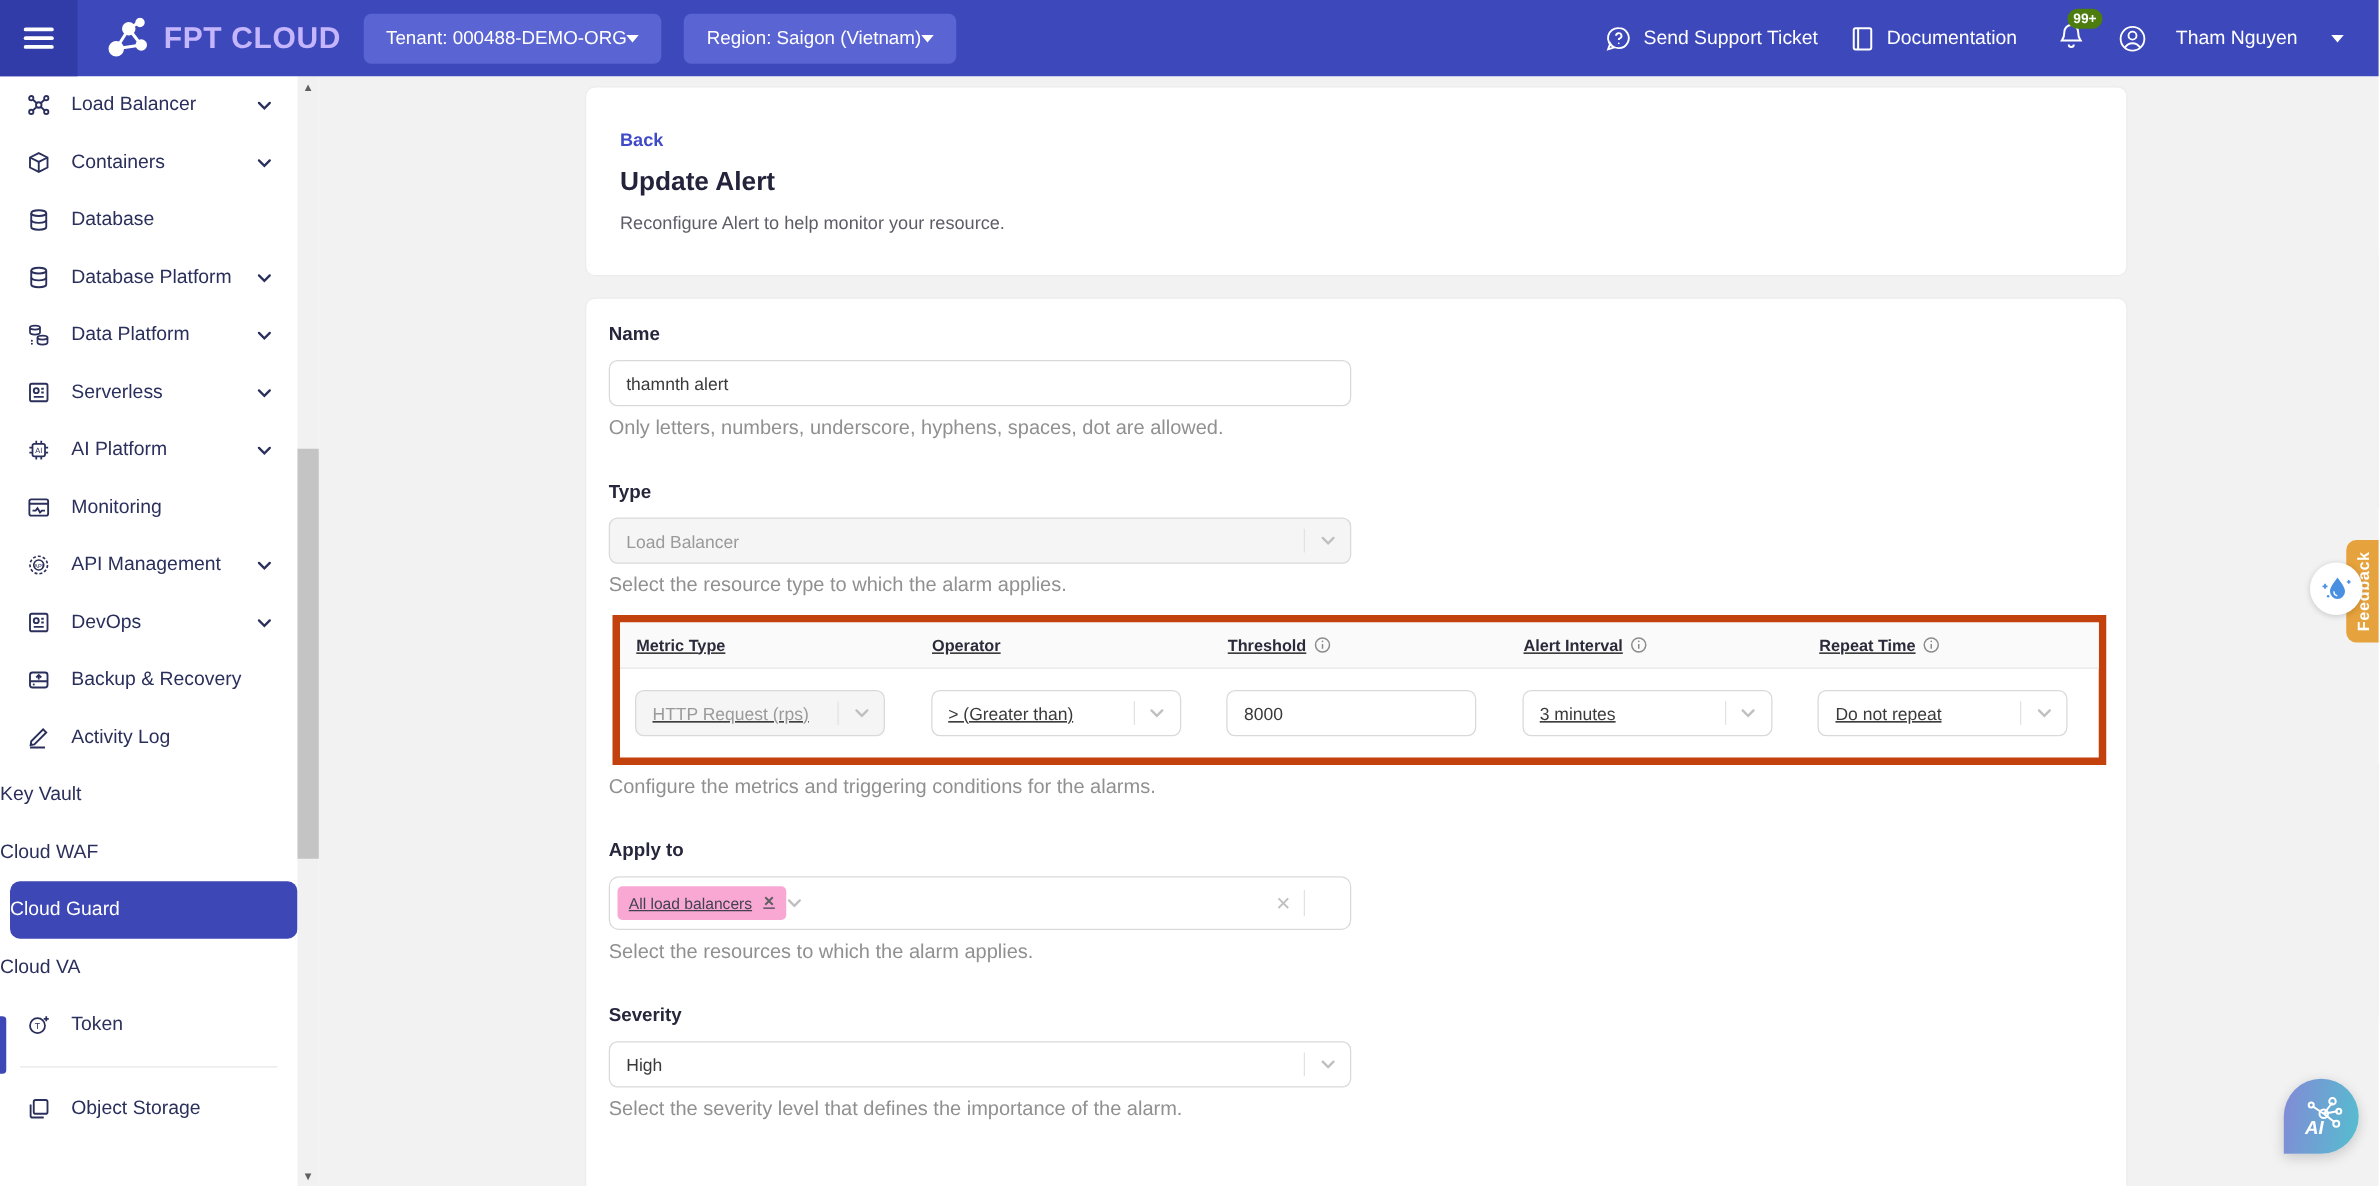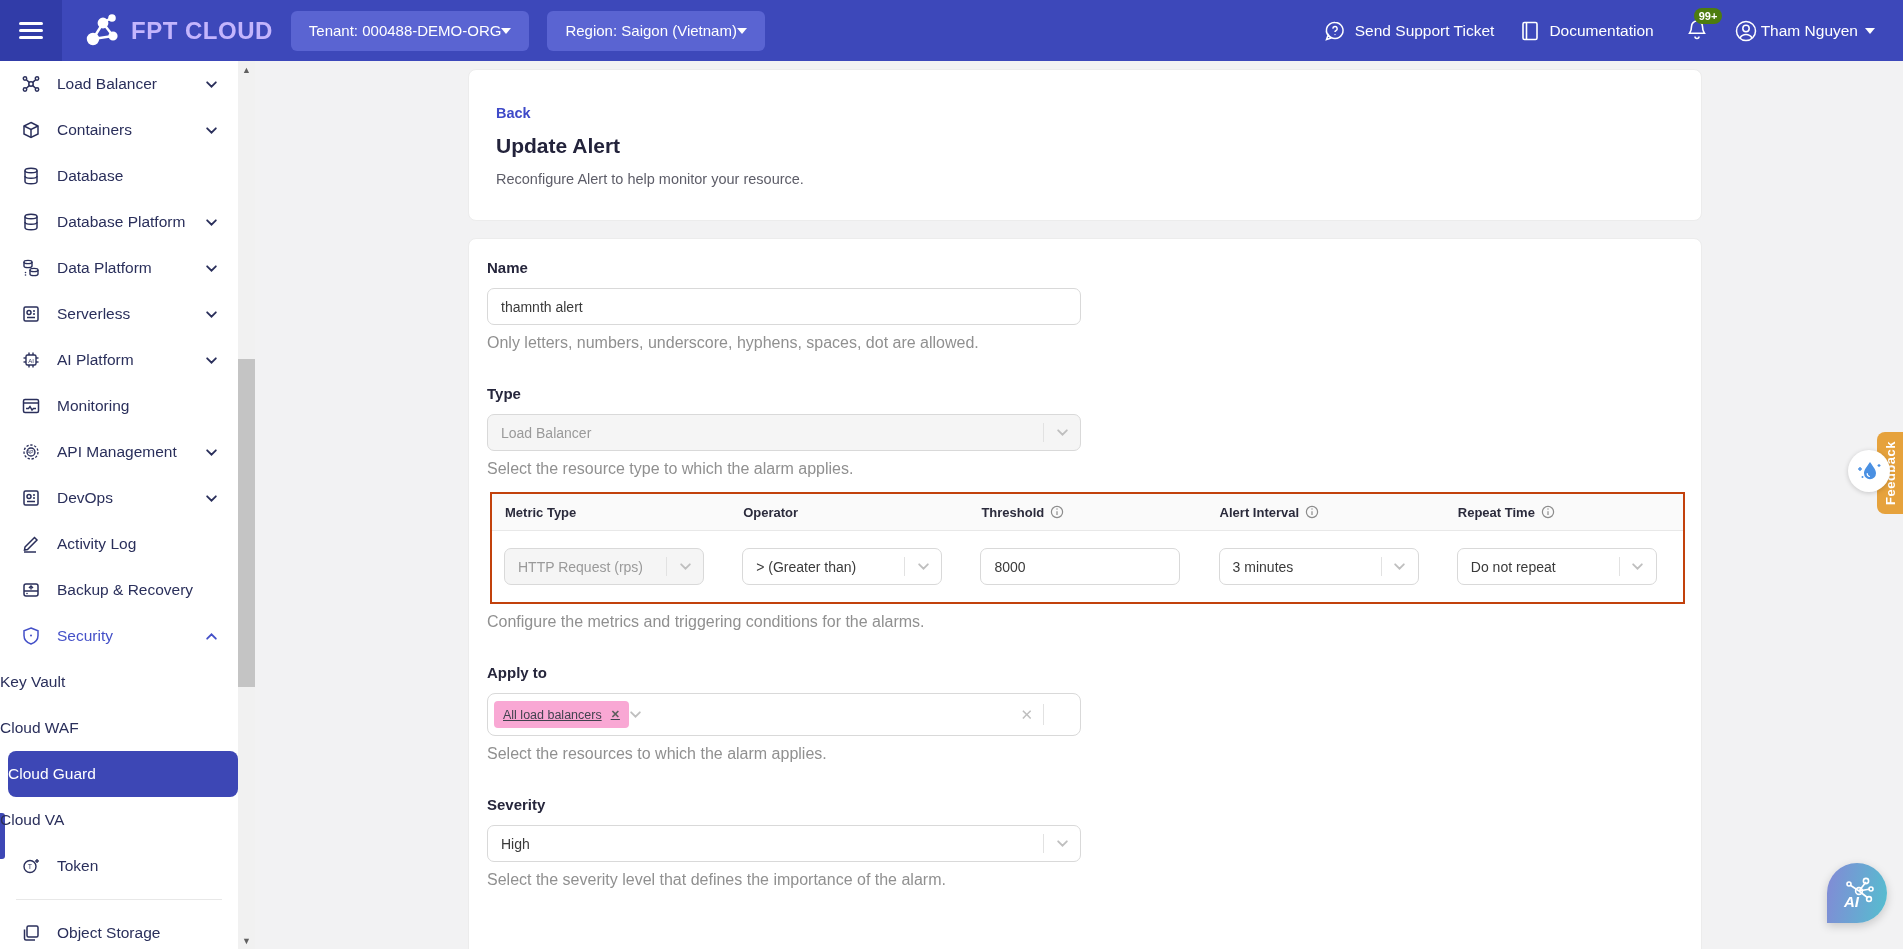--- a/index.html
+++ b/index.html
@@ -20,21 +20,21 @@
     display:flex; align-items:center; padding:0 18px; color:#fff;
     font-size:15px; cursor:pointer; flex:0 0 auto; }
   .caret-down { width:0; height:0; border-left:5px solid transparent;
     border-right:5px solid transparent; border-top:6px solid #fff; }
   .nav-spacer { flex:1 1 auto; }
   .nav-right { display:flex; align-items:center; gap:26px; margin-right:28px; color:#fff; }
   .nav-link { display:flex; align-items:center; gap:9px; font-size:15.5px; cursor:pointer; white-space:nowrap; }
   .bell-wrap { position:relative; cursor:pointer; margin-left:6px; }
   .bell-badge { position:absolute; top:-9px; left:8px; background:#4d7c0f; color:#fff;
     font-size:11px; font-weight:700; border-radius:9px; padding:2px 5px; line-height:1.1; }
-  .user-menu { display:flex; align-items:center; gap:3px; font-size:15.5px; cursor:pointer; }
+  .user-menu { display:flex; align-items:center; gap:23px; font-size:15.5px; cursor:pointer; }
   .user-menu .caret-down { margin-left:4px; }
 
   
   .sidebar { position:absolute; top:61px; left:0; width:238px; bottom:0; background:#fff; z-index:20; }
   .side-item { position:relative; height:46px; display:flex; align-items:center;
     padding-left:21px; gap:16px; color:#2A2F5B; font-size:15.5px; cursor:pointer; }
   .side-item .icon { width:20px; height:20px; flex:0 0 auto; display:flex; align-items:center; justify-content:center; }
   .side-item .chev { position:absolute; right:20px; color:#2A2F5B; display:flex; }
   .side-item.active-parent { color:#4450C8; }
   .side-item.active-parent .chev { color:#4450C8; }
@@ -76,21 +76,21 @@
   .select { position:relative; width:594px; height:37px; border:1px solid #D9D9D9;
     border-radius:7px; background:#fff; display:flex; align-items:center;
     padding:0 46px 0 13px; font-size:14px; color:#3A3A3A; cursor:pointer; }
   .select.disabled { background:#F5F5F5; color:#9A9A9A; cursor:not-allowed; }
   .select .arrow-zone { position:absolute; right:0; top:0; bottom:0; width:36px;
     display:flex; align-items:center; justify-content:center; }
   .vdivider { position:absolute; right:36px; top:8px; bottom:8px; width:1px; background:#E2E2E2; }
   .chev-gray { color:#BFBFBF; display:flex; }
 
   
-  .cond-table { margin-top:14px; margin-left:3px; width:1195px; border:2px solid #c2410c; background:#fff; }
+  .cond-table { margin-top:14px; margin-left:3px; width:1195px; border:6px solid #c2410c; background:#fff;text-decoration:underline; }
   .cond-head { display:flex; height:37px; background:#FAFAFA; border-bottom:1px solid #E8E8E8; align-items:center; }
   .cond-col { width:239px; padding-left:13px; font-size:13px; font-weight:700; color:#2B2B3C;
     display:flex; align-items:center; gap:6px; }
   .info-icon { display:flex; color:#8C8C8C; cursor:pointer; }
   .cond-row { display:flex; height:71px; align-items:center; }
   .cond-cell { width:239px; padding-left:12px; }
   .cond-cell .select, .cond-cell .text-input { width:200px; }
 
   
   .multi-select { position:relative; width:594px; height:43px; border:1px solid #D9D9D9;
@@ -356,54 +356,40 @@
       <span class="chev">
           <svg width="13" height="13" viewBox="0 0 12 12">
             <polyline points="2,4 6,8 10,4" fill="none" stroke="currentColor" stroke-width="1.7" stroke-linecap="round"></polyline>
           </svg>
         </span>
     </div>
 
     <div class="side-item">
       <span class="icon">
         <svg width="20" height="20" viewBox="0 0 20 20" fill="none" stroke="currentColor" stroke-width="1.5">
-          <path d="M4 13 L13.5 3.5 L16 6 L6.5 15.5 L3.5 16 Z"></path>
-            <line x1="3" y1="18" x2="15" y2="18"></line>
-        </svg>
-        </span>
-      <span>Activity Log</span>
-    </div>
-
-    <div class="side-item">
-      <span class="icon">
-        <svg width="20" height="20" viewBox="0 0 20 20" fill="none" stroke="currentColor" stroke-width="1.5">
           <rect x="3" y="4" width="14" height="12" rx="2"></rect>
             <line x1="3" y1="11" x2="17" y2="11"></line>
           <polyline points="8,8 10,6 12,8"></polyline>
             <line x1="10" y1="6" x2="10" y2="9.5"></line>
             <circle cx="6" cy="13.5" r="0.8" fill="currentColor" stroke="none"></circle>
         </svg>
         </span>
       <span>Backup &amp; Recovery</span>
     </div>
 
-    <div class="side-item active-parent">
-      <span class="icon">
-        <svg width="20" height="20" viewBox="0 0 20 20" fill="none" stroke="currentColor" stroke-width="1.5">
-          <path d="M10 2 L17 4.8 V9.5 C17 13.8 14 16.7 10 18 C6 16.7 3 13.8 3 9.5 V4.8 Z"></path>
-          <circle cx="10" cy="9.5" r="1" fill="currentColor" stroke="none"></circle>
-        </svg>
-        </span>
-      <span>Security</span>
-      <span class="chev">
-          <svg width="13" height="13" viewBox="0 0 12 12">
-            <polyline points="2,8 6,4 10,8" fill="none" stroke="currentColor" stroke-width="1.7" stroke-linecap="round"></polyline>
-          </svg>
-        </span>
-    </div>
+    <div class="side-item">
+      <span class="icon">
+        <svg width="20" height="20" viewBox="0 0 20 20" fill="none" stroke="currentColor" stroke-width="1.5">
+          <path d="M4 13 L13.5 3.5 L16 6 L6.5 15.5 L3.5 16 Z"></path>
+            <line x1="3" y1="18" x2="15" y2="18"></line>
+        </svg>
+        </span>
+      <span>Activity Log</span>
+    </div>
+
 
     <div class="sub-item">
       <span>Key Vault</span>
     </div>
     <div class="sub-item">
       <span>Cloud WAF</span>
     </div>
     <div class="sub-item active">
       <span>Cloud Guard</span>
     </div>

